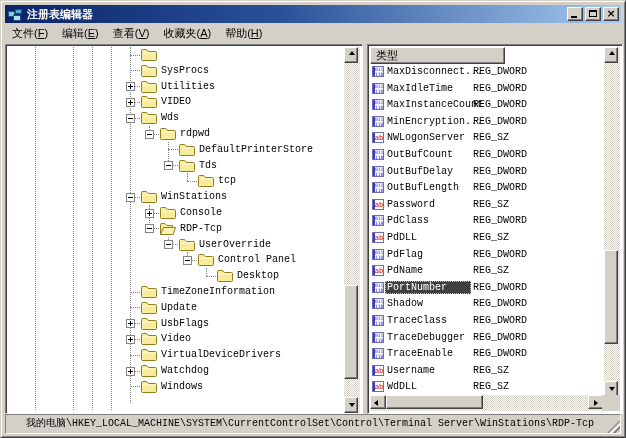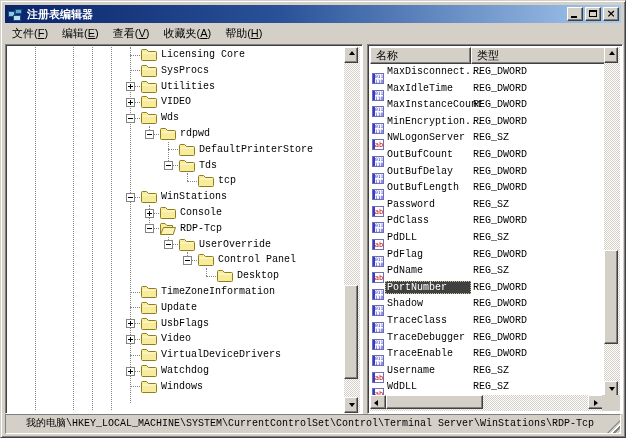--- a/index.html
+++ b/index.html
@@ -50,21 +50,21 @@
   .tlabel{position:absolute;top:1px;font-size:10px;line-height:13px;padding:0 2px;}
   
   .hdr{position:absolute;left:2px;top:2px;height:17px;display:flex;}
   .hdr-btn{height:17px;background:#D4D0C8;border:1px solid;border-color:#FFFFFF #404040 #404040 #FFFFFF;
     box-shadow:inset -1px -1px 0 #808080;font-size:11px;line-height:14px;padding-left:5px;
     font-family:"Liberation Sans","DejaVu Sans",sans-serif;}
   .hdr-name{width:101px;}
   .hdr-type{width:135px;}
   .list-body{position:absolute;left:2px;top:19px;width:236px;height:333px;overflow:hidden;background:#fff;}
   .lrow{position:absolute;left:0;width:100%;height:16.6px;white-space:nowrap;}
-  .licon{position:absolute;left:2px;top:2px;width:12px;height:24px;margin-top:7px;}
+  .licon{position:absolute;left:2px;top:2px;width:12px;height:24px;}
   .lname{position:absolute;left:15px;top:1px;font-size:10px;line-height:13px;padding:0 2px;}
   .lname.sel{background:#404040;color:#fff;outline:1px dotted #C8C4A0;outline-offset:-1px;width:86px;}
   .ltype{position:absolute;left:103px;top:1px;font-size:10px;line-height:13px;}
   
   .sb-track{position:absolute;background:#fff;
     background-image:repeating-conic-gradient(#D4D0C8 0% 25%,#FFFFFF 0% 50%);background-size:2px 2px;}
   .sb-btn,.sb-thumb{position:absolute;background:#D4D0C8;
     border:1px solid;border-color:#FFFFFF #404040 #404040 #FFFFFF;
     box-shadow:inset -1px -1px 0 #808080;}
   .arr{position:absolute;width:0;height:0;border:3px solid transparent;}
@@ -130,21 +130,20 @@
         <div class="tguide" style="left: 141px; top: 158px; height: 23.7px;"></div>
         <div class="tguide" style="left: 160px; top: 189.6px; height: 7.9px;"></div>
         <div class="tguide" style="left: 179px; top: 205.4px; height: 7.9px;"></div>
         <div class="tguide" style="left: 198px; top: 221.2px; height: 7.9px;"></div>
         <div class="trow" style="top: 0px;">
           <div class="tstub" style="left: 122px;"></div>
           <div class="ticon" style="left: 133px;"><svg width="16" height="13" viewBox="0 0 16 13">
               <path d="M0.5 11.5 V2.5 Q0.5 1.5 1.5 1.5 H5.5 L7.5 3.5 H14.5 Q15.5 3.5 15.5 4.5 V11.5 Q15.5 12.5 14.5 12.5 H1.5 Q0.5 12.5 0.5 11.5 Z" fill="#F6EC9C" stroke="#8F7D1E"></path>
               <path d="M1.5 5 H14.5" stroke="#FFFBD9" stroke-width="1"></path>
             </svg></div>
-          <div class="tlabel" style="left: 151px;">Licensing Core</div>
         </div>
         <div class="trow" style="top: 15.8px;">
           <div class="tstub" style="left: 122px;"></div>
           <div class="ticon" style="left: 133px;"><svg width="16" height="13" viewBox="0 0 16 13">
               <path d="M0.5 11.5 V2.5 Q0.5 1.5 1.5 1.5 H5.5 L7.5 3.5 H14.5 Q15.5 3.5 15.5 4.5 V11.5 Q15.5 12.5 14.5 12.5 H1.5 Q0.5 12.5 0.5 11.5 Z" fill="#F6EC9C" stroke="#8F7D1E"></path>
               <path d="M1.5 5 H14.5" stroke="#FFFBD9" stroke-width="1"></path>
             </svg></div>
           <div class="tlabel" style="left: 151px;">SysProcs</div>
         </div>
         <div class="trow" style="top: 31.6px;">
@@ -361,21 +360,20 @@
       <div class="sb-btn" style="left:0;bottom:0;width:14px;height:16px;">
           <i class="arr arr-dn"></i>
         </div>
     </div>
   </div>
 
   <div class="splitter"></div>
 
   <div class="pane rp">
     <div class="hdr">
-      <div class="hdr-btn hdr-name">名称</div>
       <div class="hdr-btn hdr-type">类型</div>
     </div>
     <div class="list-body">
         <div class="lrow" style="top: 0px;">
           <div class="licon"><svg width="12" height="11" viewBox="0 0 12 11">
               <rect x="0.5" y="0.5" width="11" height="10" fill="#fff" stroke="#6E6EB4"></rect>
               <rect x="1" y="1" width="2" height="9" fill="#3A3AC8"></rect>
               <text x="7.2" y="5" font-size="4.6" fill="#2222CC" text-anchor="middle" font-family="monospace">011</text>
               <text x="7.2" y="9.6" font-size="4.6" fill="#2222CC" text-anchor="middle" font-family="monospace">110</text>
             </svg></div>

